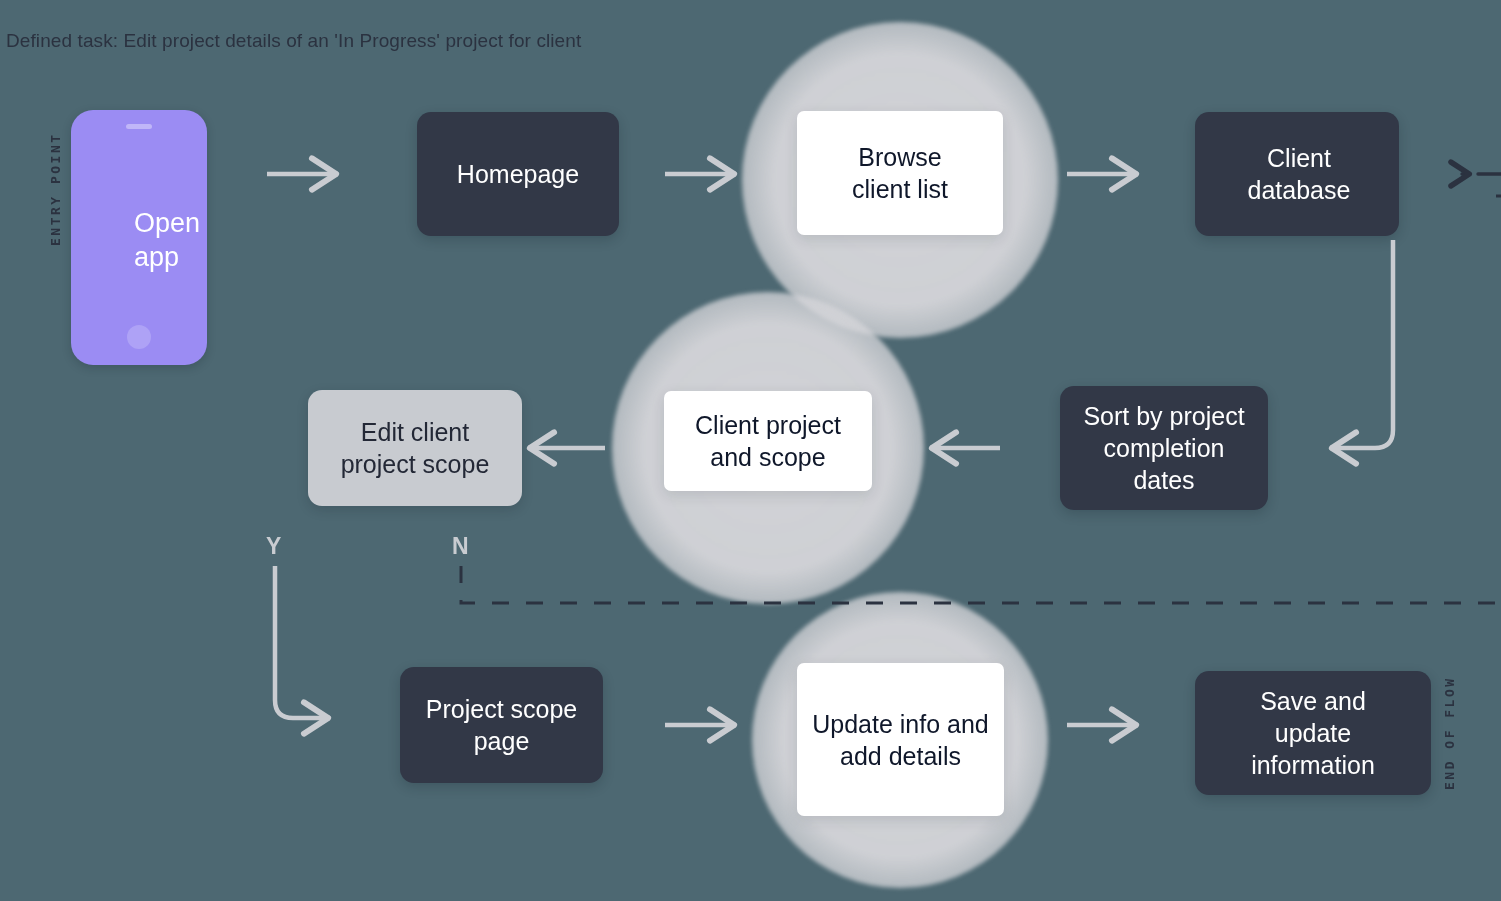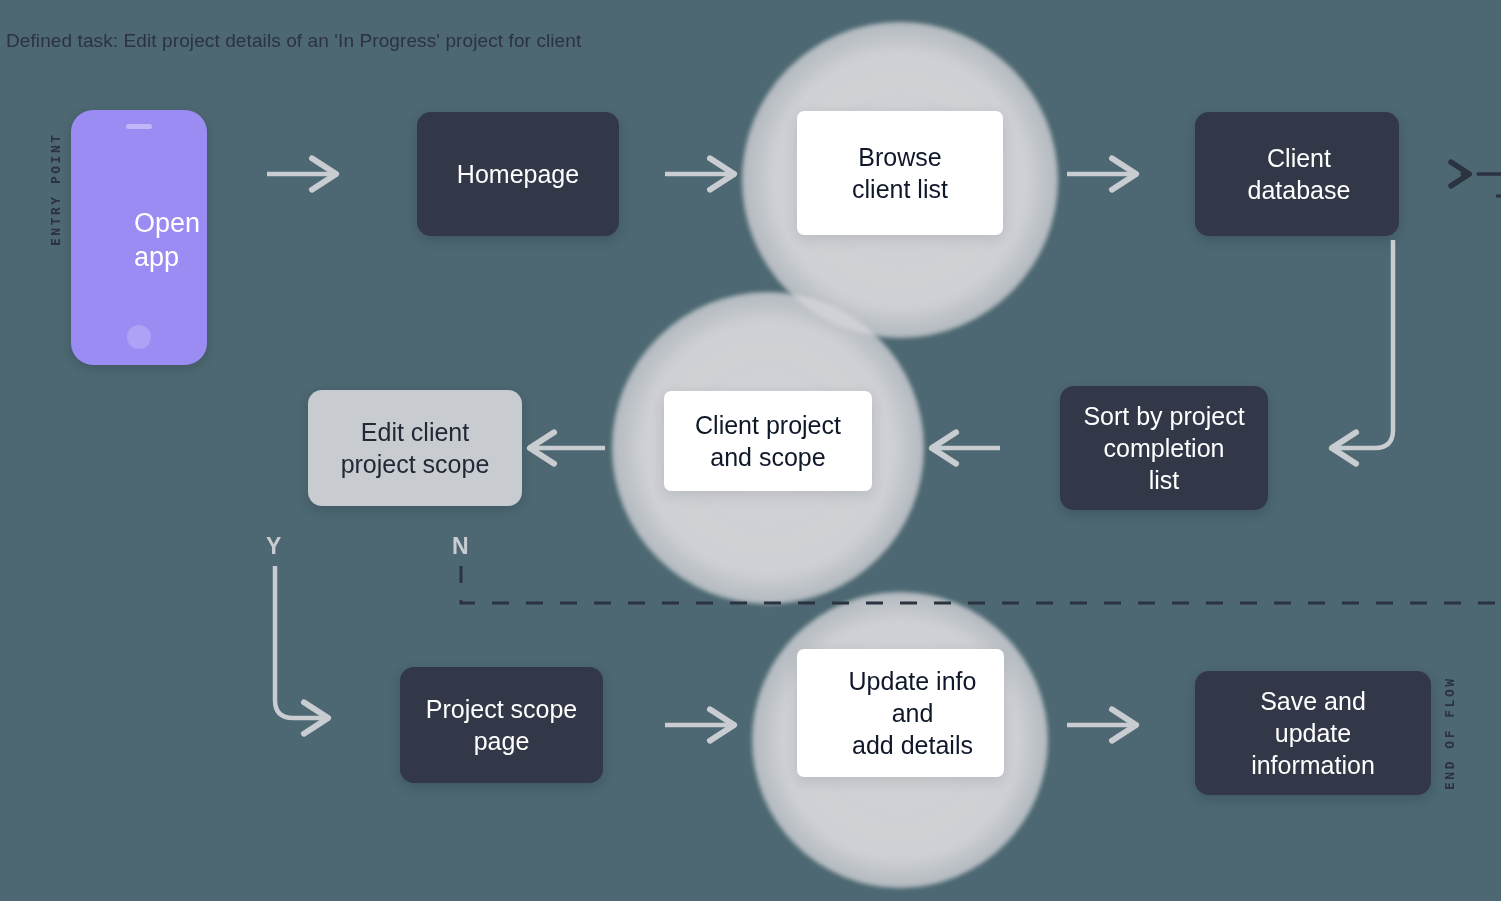--- a/index.html
+++ b/index.html
@@ -208,32 +208,32 @@
     <div>
       <div>Client project</div>
       <div>and scope</div>
     </div>
   </div>
 
   <div class="node dark" style="left:1060px; top:386px; width:208px; height:124px;justify-content:center;">
     <div>
       <div>Sort by project</div>
       <div>completion</div>
-      <div>list</div>
+      <div>dates</div>
     </div>
   </div>
 
   <div class="node dark" style="left:400px; top:667px; width:203px; height:116px;">
     <div>
       <div>Project scope</div>
       <div>page</div>
     </div>
   </div>
 
-  <div class="node white" style="left:797px; top:649px; width:207px; height:128px;padding-left:36px;">
+  <div class="node white" style="left:797px; top:663px; width:207px; height:153px;">
     <div>
       <div>Update info and</div>
       <div>add details</div>
     </div>
   </div>
 
   <div class="node dark" style="left:1195px; top:663px; width:236px; height:124px;margin-top:8px;">
     <div>
       <div>Save and</div>
       <div>update</div>

